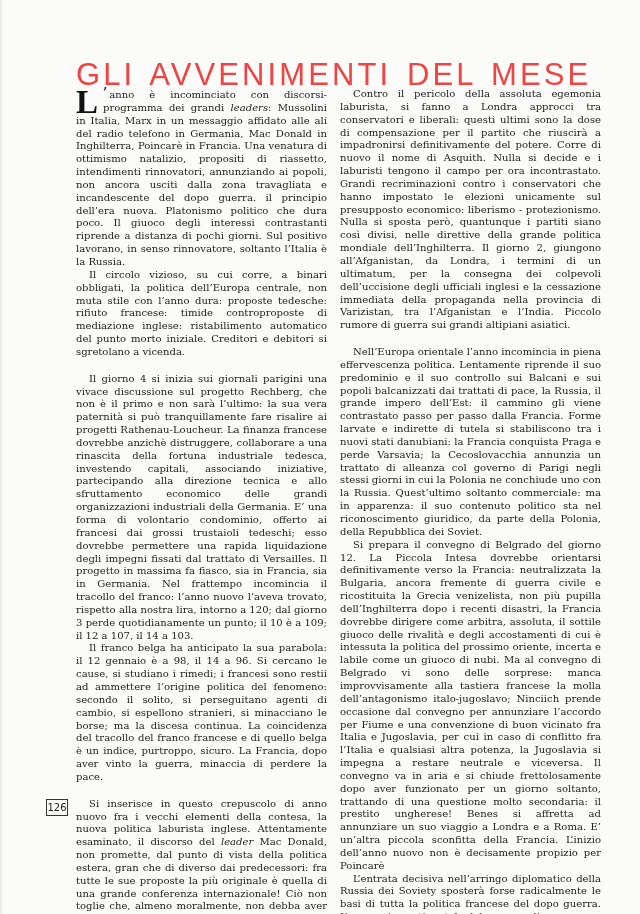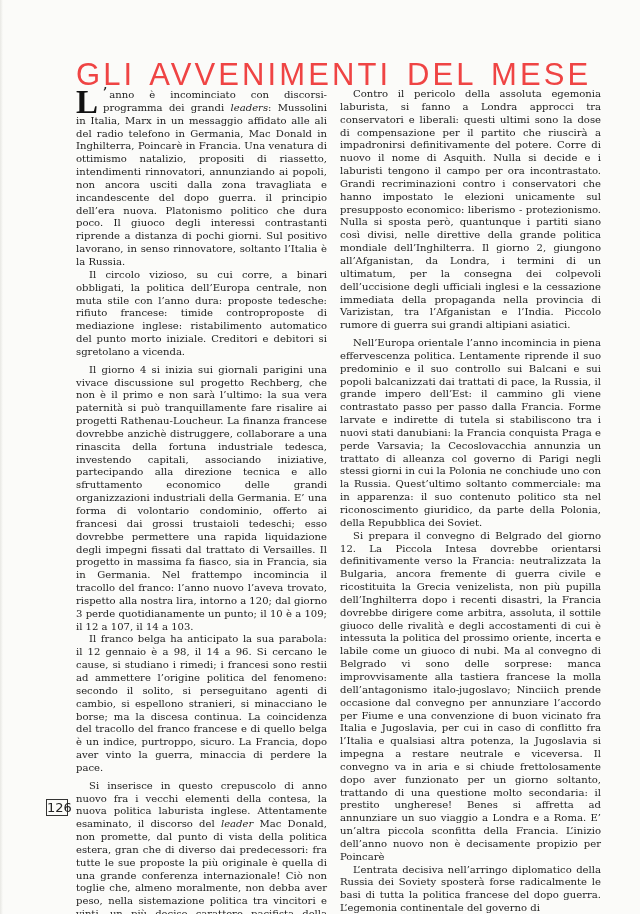--- a/index.html
+++ b/index.html
@@ -20,32 +20,32 @@
   }
   .col {
     position: absolute; top: 88px;
     font-family: "DejaVu Serif", serif;
     font-size: 10.05px; line-height: 12.85px;
     color: #222;
   }
   .col.left { left: 76px; width: 251px; }
   .col.right { left: 340px; width: 261px; }
   .col p { margin: 0; text-align: justify; text-indent: 13px; hyphens: manual; }
-  .col p.gap { margin-top: 5px; }
+  .col p.gap { margin-top: 14px; }
   .col p.first { text-indent: 0; }
   .dropcap {
     float: left; font-family: "Liberation Serif", serif; font-weight: bold;
     font-size: 33px; line-height: 24px; margin: 2px 5px 0 0; color: #111;
   }
   .apos { font-weight: bold; font-size: 12px; position: relative; top: -1px; margin-right: 2px; }
   em { font-style: italic; }
   .page-number {
     position: absolute; left: 46px; top: 799px; width: 20px; height: 15px;
     border: 1px solid #333; font-family: "DejaVu Sans", sans-serif;
-    font-size: 13px; line-height: 15px; text-align: center; color: #222;
+    font-size: 10px; line-height: 15px; text-align: center; color: #222;
   }
 </style>
 </head>
 <body>
 
 <div class="page-edge"></div>
 
 <h1 class="title">GLI AVVENIMENTI DEL MESE</h1>
 
 <div class="col left">

